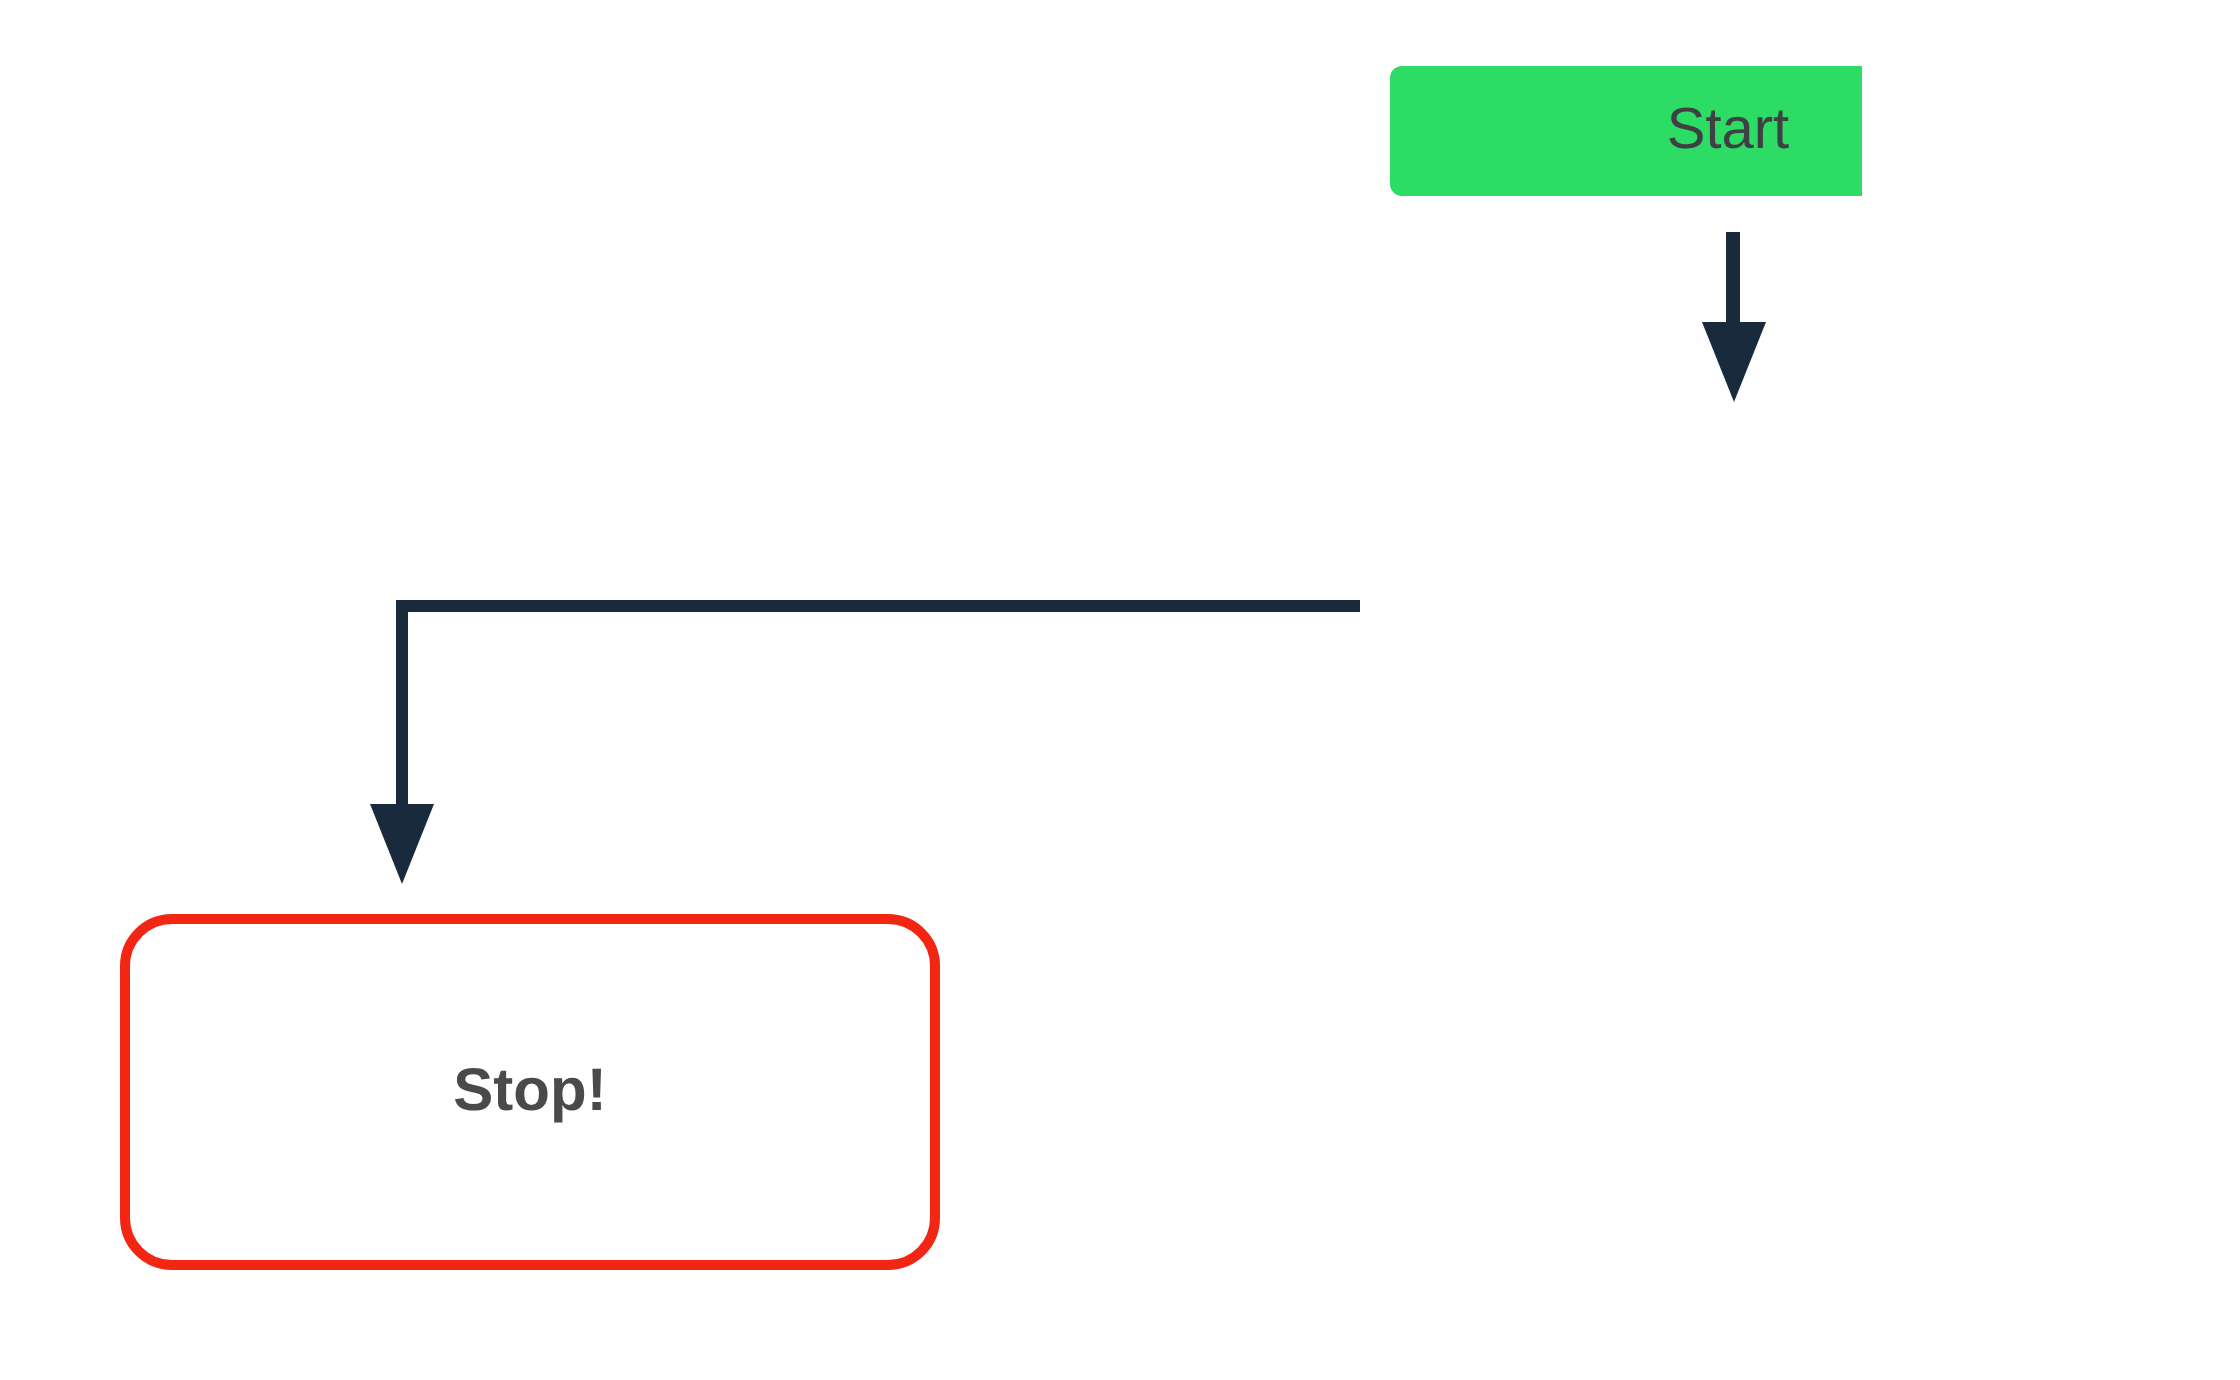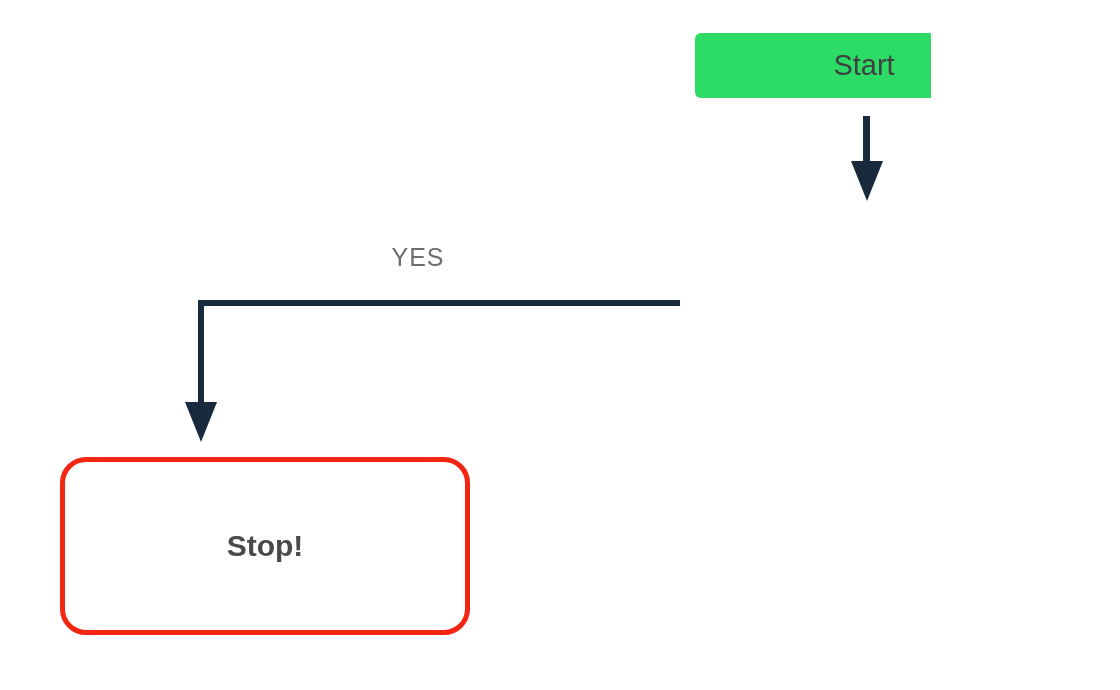--- a/index.html
+++ b/index.html
@@ -104,21 +104,20 @@
 <div class="canvas">
 
   <div class="node node-start">
     <span>Start</span>
   </div>
 
   <div class="line shaft-start-decision"></div>
   <div class="arrowhead arrowhead-1"></div>
 
 
-  <div class="edge-label">YES</div>
 
   <div class="line line-decision-stop-h"></div>
   <div class="line line-decision-stop-v"></div>
   <div class="arrowhead arrowhead-2"></div>
 
   <div class="node node-stop">
     <span>Stop!</span>
   </div>
 
 </div>

